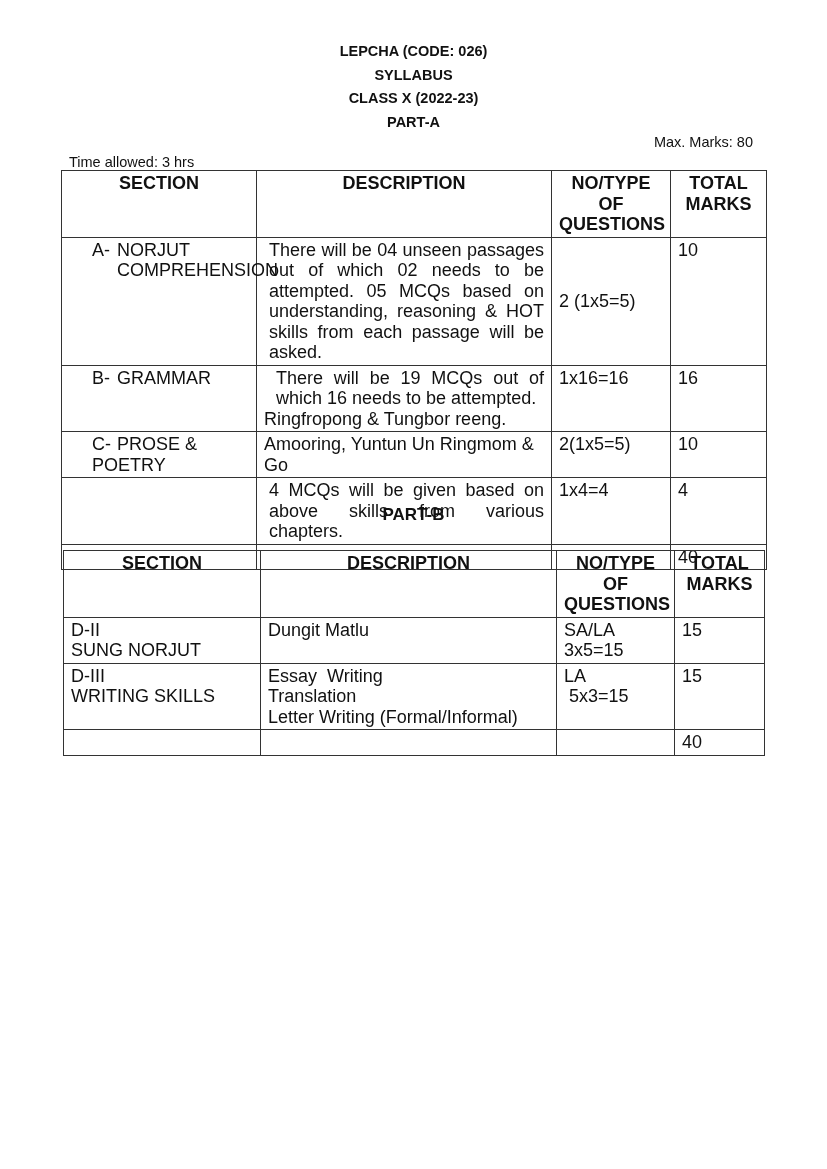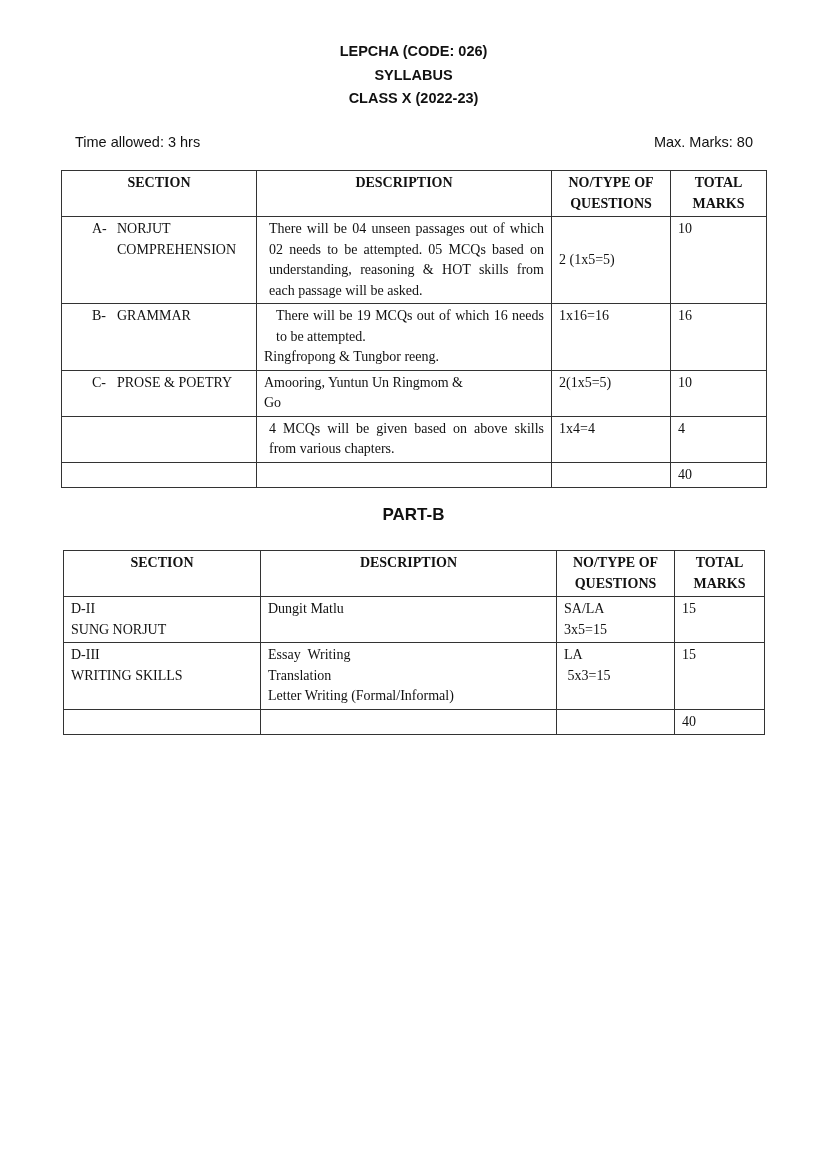--- a/index.html
+++ b/index.html
@@ -3,41 +3,42 @@
   <meta charset="utf-8">
   <style>
     html, body { margin: 0; padding: 0; background: #ffffff; }
     body {
       width: 827px; height: 1169px; position: relative; overflow: hidden;
       font-family: "Liberation Sans", sans-serif; color: #111; font-size: 14px;
     }
     .title-block { position: absolute; left: 0; top: 40px; width: 827px; text-align: center; }
     .title-line { font-weight: bold; font-size: 14.5px; line-height: 23.5px; }
     .meta-row { position: absolute; top: 134px; left: 59px; width: 706px; font-size: 14.5px; }
-    .meta-left { position: absolute; left: 16px; }
+    .meta-left { position: absolute; left: 10px; margin-top: 20px; }
     .meta-right { position: absolute; right: 12px; text-align: right; }
     table { border-collapse: collapse; position: absolute; table-layout: fixed; }
-    td, th { border: 1px solid #333; vertical-align: top; padding: 2px 7px; font-size: 14px; line-height: 20.5px; font-family: Liberation Serif, serif; }
+    td, th { border: 1px solid #333; vertical-align: top; padding: 2px 7px; font-size: 18px; line-height: 20.5px; }
     th { font-weight: bold; text-align: center; }
     .justify { text-align: justify; padding-left: 12px; }
     .sec-a { padding-left: 30px; }
     .lbl { display: inline-block; width: 25px; }
     .indent { display: block; padding-left: 25px; }
     .line { display: block; }
     #tableA { left: 61px; top: 170px; width: 705px; }
     #tableB { left: 63px; top: 550px; width: 701px; }
     .partb-title { position: absolute; left: 0; width: 827px; top: 505px; text-align: center; font-weight: bold; font-size: 17px; }
   </style>
 </head>
 <body>
 
 <div class="title-block">
   <div class="title-line">LEPCHA (CODE: 026)</div>
   <div class="title-line">SYLLABUS</div>
   <div class="title-line">CLASS X (2022-23)</div>
+  <div class="title-line">PART-A</div>
 </div>
 
 <div class="meta-row">
   <span class="meta-left">Time allowed: 3 hrs</span>
   <span class="meta-right">Max. Marks: 80</span>
 </div>
 
 <table id="tableA">
   <colgroup>
     <col style="width:195px">

